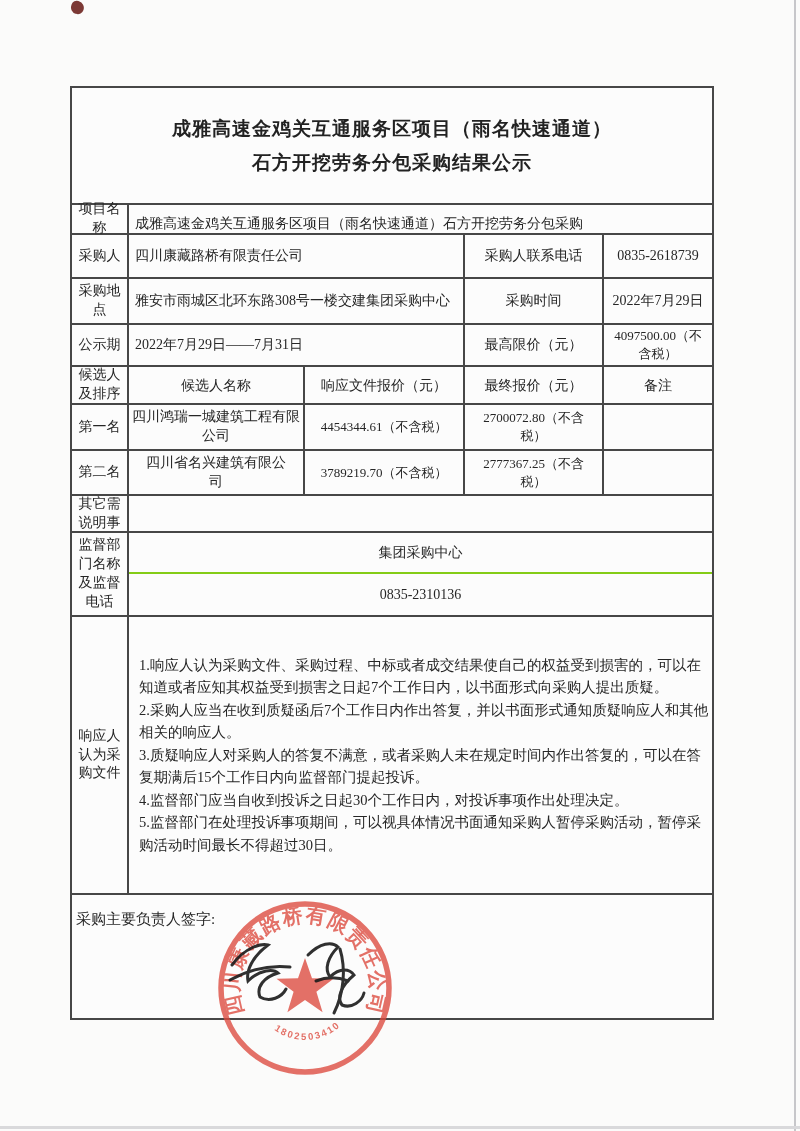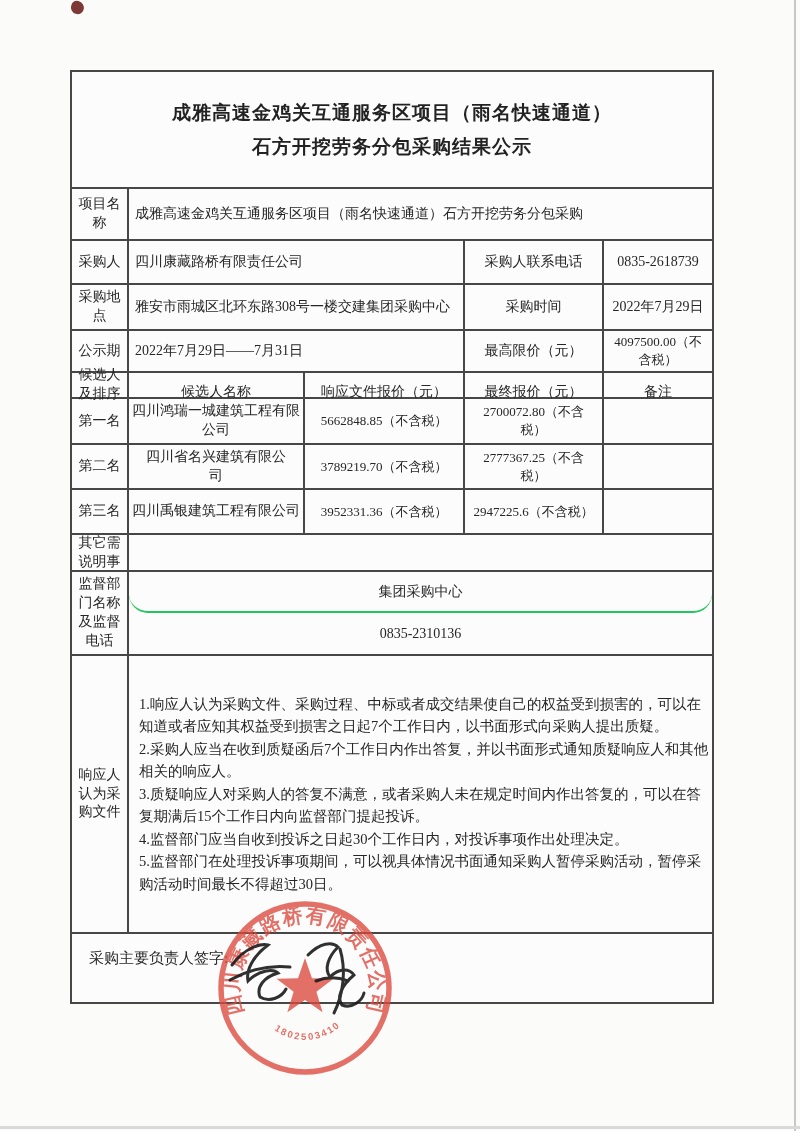--- a/index.html
+++ b/index.html
@@ -4,21 +4,21 @@
 <style>
   html,body{margin:0;padding:0;}
   body{width:800px;height:1131px;background:#f7f7f6;position:relative;overflow:hidden;
        font-family:"Liberation Serif","DejaVu Serif",serif;color:#262626;}
   .page{position:absolute;inset:0;background:#fbfbfa;}
   .page-edge-right{position:absolute;top:0;right:4px;width:2px;height:100%;background:#c7c7ca;}
   .page-edge-bottom{position:absolute;left:0;bottom:2px;width:100%;height:3px;background:#d9d9db;}
   .ink-speck{position:absolute;left:71px;top:1px;width:13px;height:13px;background:#6e241f;
        border-radius:45% 60% 50% 55%;transform:rotate(18deg);opacity:.9;}
 
-  .doc-table{position:absolute;left:70px;top:70px;width:644px;height:934px;
+  .doc-table{position:absolute;left:70px;top:86px;width:644px;height:934px;
        border:2px solid #474747;box-sizing:border-box;background:rgba(255,255,255,.35);}
   .row{display:flex;box-sizing:border-box;border-bottom:2px solid #474747;}
   .row.last{border-bottom:none;}
   .cell{box-sizing:border-box;border-right:2px solid #474747;display:flex;align-items:center;
        justify-content:center;text-align:center;padding:19px 6px;font-size:14px;line-height:1.35;}
   .cell.end{border-right:none;}
   .cell.left{justify-content:flex-start;text-align:left;}
   .w-label{width:57px;padding:2px 4px;}
   .w-val{width:336px;}
   .w-lbl2{width:139px;}
@@ -26,44 +26,44 @@
   .w-resp{width:160px;}
   .w-final{width:139px;}
   .flex1{flex:1;}
   .title-row{flex-direction:column;align-items:center;justify-content:center;height:117px;}
   .title-line{font-family:"Liberation Sans","DejaVu Sans",sans-serif;font-weight:bold;
        font-size:19px;letter-spacing:1px;line-height:34px;color:#222;}
   .price{font-size:13px;}
   .sub-col{flex:1;display:flex;flex-direction:column;}
   .sub-row{box-sizing:border-box;height:42px;display:flex;align-items:center;justify-content:center;
        font-size:14px;}
-  .sub-row.divided{border-bottom:2px solid #22c55e;border-radius:19px;}
+  .sub-row.divided{border-bottom:2px solid #84cc16;}
   .objection-body{flex:1;display:flex;flex-direction:column;justify-content:center;
        padding:8px 0 8px 10px;box-sizing:border-box;}
   .objection-item{font-size:14.5px;line-height:1.55;text-align:left;}
-  .sig-row{height:48px;align-items:center;padding-left:17px;}
+  .sig-row{height:48px;align-items:center;padding-left:4px;}
   .sig-label{font-size:15px;}
   .stamp-svg{position:absolute;left:190px;top:885px;width:240px;height:200px;z-index:5;pointer-events:none;}
 </style>
 </head>
 <body>
 
 <div class="page">
   <div class="page-edge-right"></div>
   <div class="page-edge-bottom"></div>
   <div class="ink-speck"></div>
 
   <div class="doc-table">
 
     <div class="row title-row">
       <div class="title-line">成雅高速金鸡关互通服务区项目（雨名快速通道）</div>
       <div class="title-line">石方开挖劳务分包采购结果公示</div>
     </div>
 
-    <div class="row" style="height:52px">
+    <div class="row" style="height:30px">
       <div class="cell w-label">项目名称</div>
       <div class="cell left flex1 end">成雅高速金鸡关互通服务区项目（雨名快速通道）石方开挖劳务分包采购</div>
     </div>
 
     <div class="row" style="height:44px">
       <div class="cell w-label">采购人</div>
       <div class="cell left w-val">四川康藏路桥有限责任公司</div>
       <div class="cell w-lbl2">采购人联系电话</div>
       <div class="cell flex1 end">0835-2618739</div>
     </div>
@@ -75,47 +75,40 @@
       <div class="cell flex1 end">2022年7月29日</div>
     </div>
 
     <div class="row" style="height:42px">
       <div class="cell w-label">公示期</div>
       <div class="cell left w-val">2022年7月29日——7月31日</div>
       <div class="cell w-lbl2">最高限价（元）</div>
       <div class="cell flex1 end price">4097500.00（不含税）</div>
     </div>
 
-    <div class="row" style="height:26px">
+    <div class="row" style="height:38px">
       <div class="cell w-label">候选人及排序</div>
       <div class="cell w-name">候选人名称</div>
       <div class="cell w-resp">响应文件报价（元）</div>
       <div class="cell w-final">最终报价（元）</div>
       <div class="cell flex1 end">备注</div>
     </div>
 
     <div class="row" style="height:46px">
       <div class="cell w-label">第一名</div>
       <div class="cell w-name" style="padding:20px 3px">四川鸿瑞一城建筑工程有限公司</div>
-      <div class="cell w-resp price">5662848.85（不含税）</div>
+      <div class="cell w-resp price">4454344.61（不含税）</div>
       <div class="cell w-final price">2700072.80（不含税）</div>
       <div class="cell flex1 end"></div>
     </div>
     <div class="row" style="height:45px">
       <div class="cell w-label">第二名</div>
       <div class="cell w-name" style="padding:2px 16px">四川省名兴建筑有限公司</div>
       <div class="cell w-resp price">3789219.70（不含税）</div>
       <div class="cell w-final price">2777367.25（不含税）</div>
-      <div class="cell flex1 end"></div>
-    </div>
-    <div class="row" style="height:45px">
-      <div class="cell w-label">第三名</div>
-      <div class="cell w-name" style="padding:2px 3px">四川禹银建筑工程有限公司</div>
-      <div class="cell w-resp price">3952331.36（不含税）</div>
-      <div class="cell w-final price">2947225.6（不含税）</div>
       <div class="cell flex1 end"></div>
     </div>
 
     <div class="row" style="height:37px">
       <div class="cell w-label">其它需说明事</div>
       <div class="cell left flex1 end"></div>
     </div>
 
     <div class="row" style="height:84px">
       <div class="cell w-label">监督部门名称及监督电话</div>

